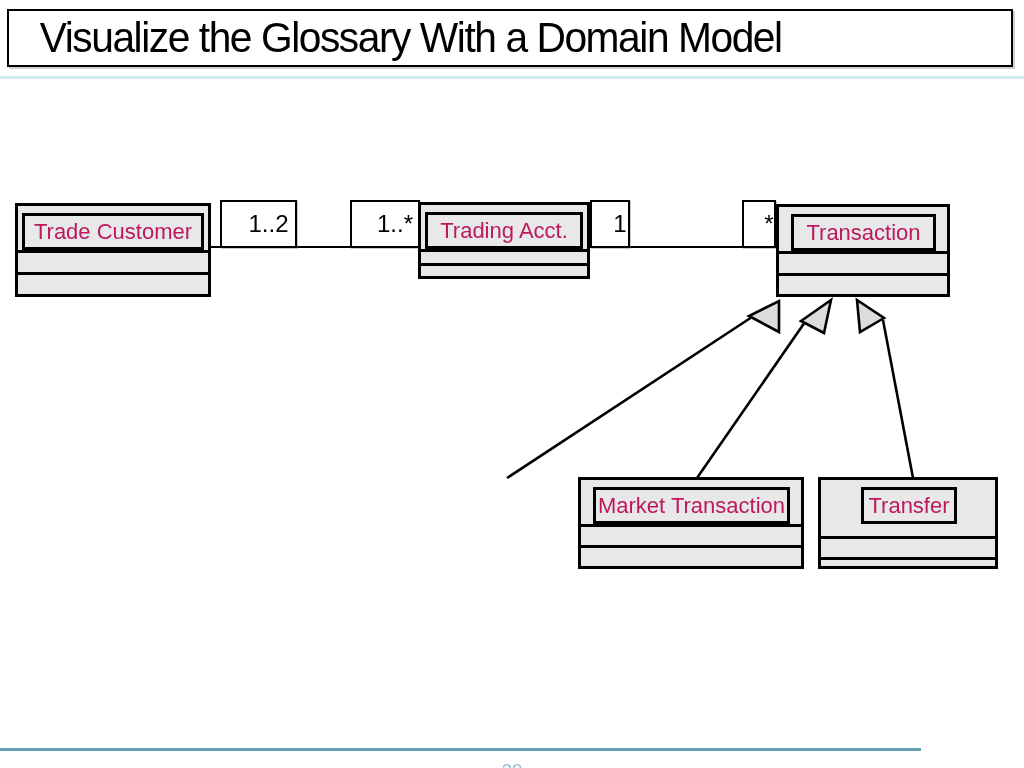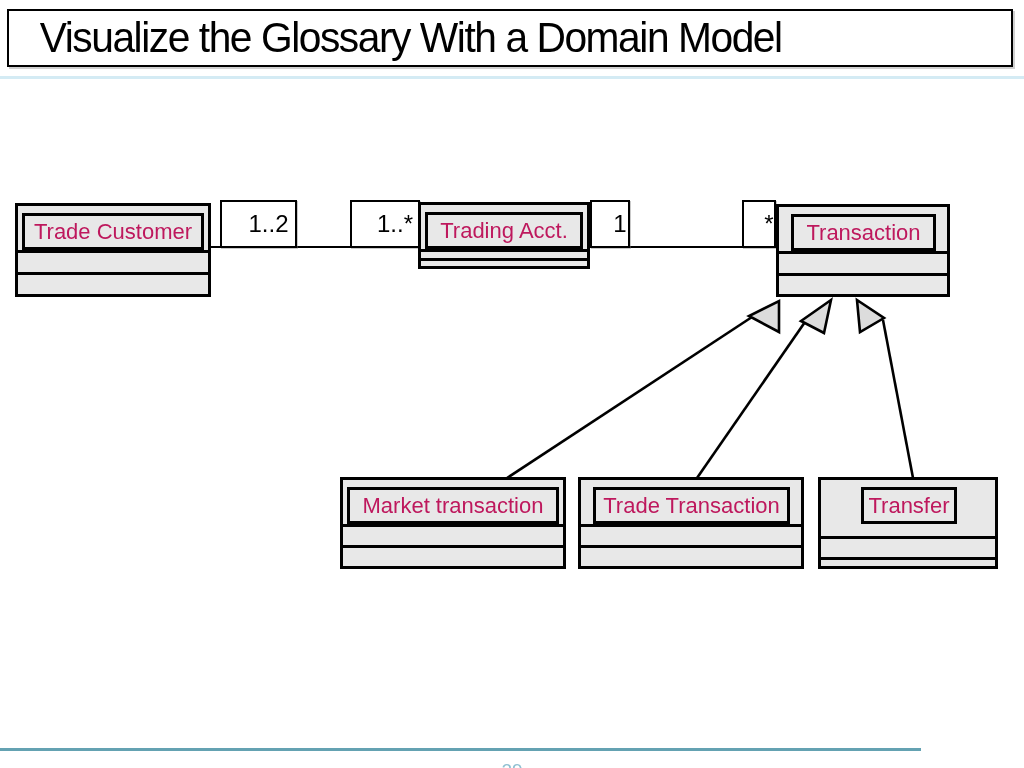--- a/index.html
+++ b/index.html
@@ -37,21 +37,21 @@
     position:absolute;left:4px;right:4px;top:7px;bottom:0;
     border:3px solid #000;background:#e8e8e8;box-sizing:border-box;
     display:flex;align-items:center;justify-content:center;
     font-size:22px;color:#be185d;white-space:nowrap;overflow:hidden;
   }
   .uml-name.inset-m{left:12px;right:11px;}
   .uml-name.inset-l{left:40px;right:38px;}
   .uml-comp{flex:1 1 0;border-top:3px solid #000;background:#e8e8e8;}
   
   .c-trade-customer{left:15px;top:203px;width:196px;height:94px;}
-  .c-trading-acct  {left:418px;top:202px;width:172px;height:67px;}
+  .c-trading-acct  {left:418px;top:202px;width:172px;height:77px;}
   .c-transaction   {left:776px;top:204px;width:174px;height:93px;}
   .c-market        {left:340px;top:477px;width:226px;height:92px;}
   .c-limit         {left:578px;top:477px;width:226px;height:92px;}
   .c-transfer      {left:818px;top:477px;width:180px;height:92px;gap:12px;}
   
   .assoc-line{
     position:absolute;left:211px;top:246px;width:565px;height:2px;background:#000;
   }
   .mult{
     position:absolute;top:200px;height:48px;background:#fff;
@@ -119,31 +119,24 @@
   </div>
 
   <div class="uml-class c-transaction">
     <div class="uml-head">
       <div class="uml-name inset-m">Transaction</div>
     </div>
     <div class="uml-comp"></div>
     <div class="uml-comp"></div>
   </div>
 
-  <div class="uml-class c-market">
-    <div class="uml-head">
-      <div class="uml-name">Market transaction</div>
-    </div>
-    <div class="uml-comp"></div>
-    <div class="uml-comp"></div>
-  </div>
 
   <div class="uml-class c-limit">
     <div class="uml-head">
-      <div class="uml-name inset-m">Trade Transaction</div>
+      <div class="uml-name inset-m">Market Transaction</div>
     </div>
     <div class="uml-comp"></div>
     <div class="uml-comp"></div>
   </div>
 
   <div class="uml-class c-transfer">
     <div class="uml-head">
       <div class="uml-name inset-l">Transfer</div>
     </div>
     <div class="uml-comp"></div>

